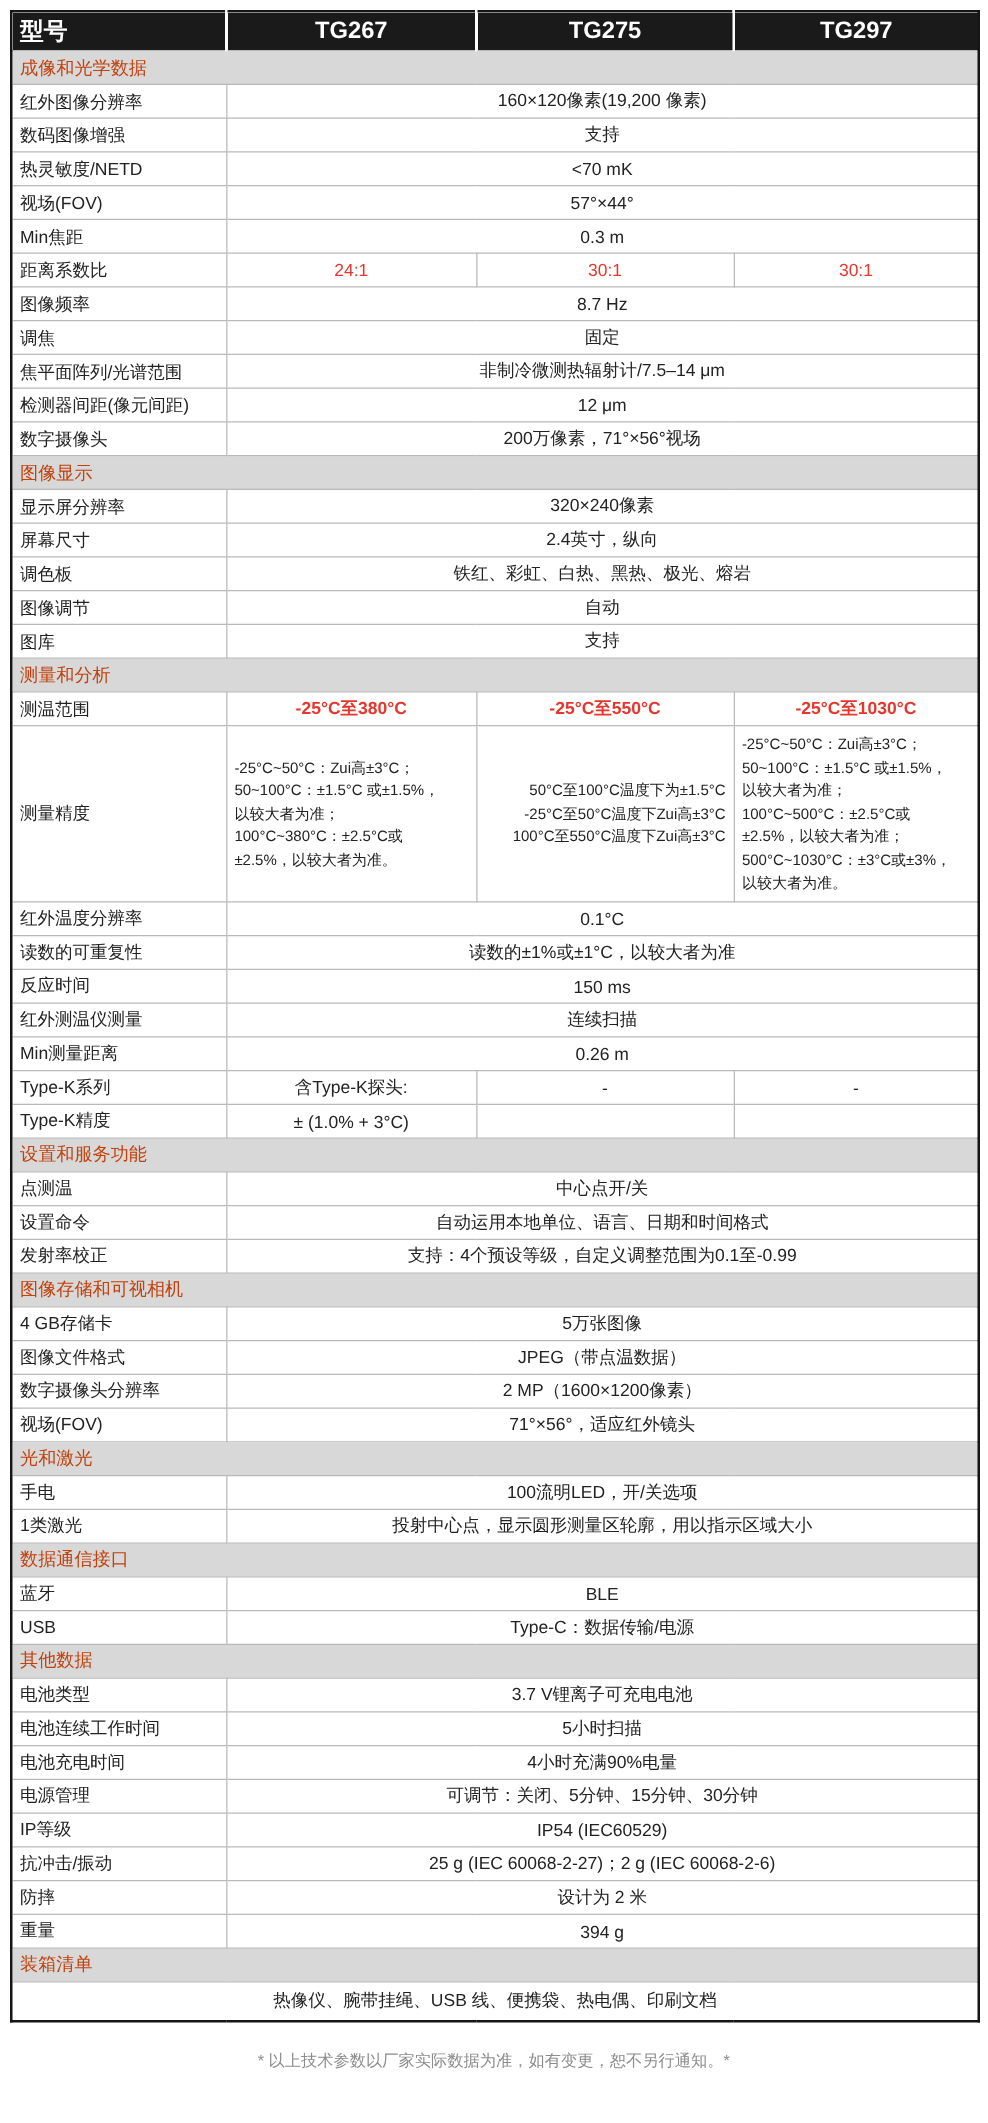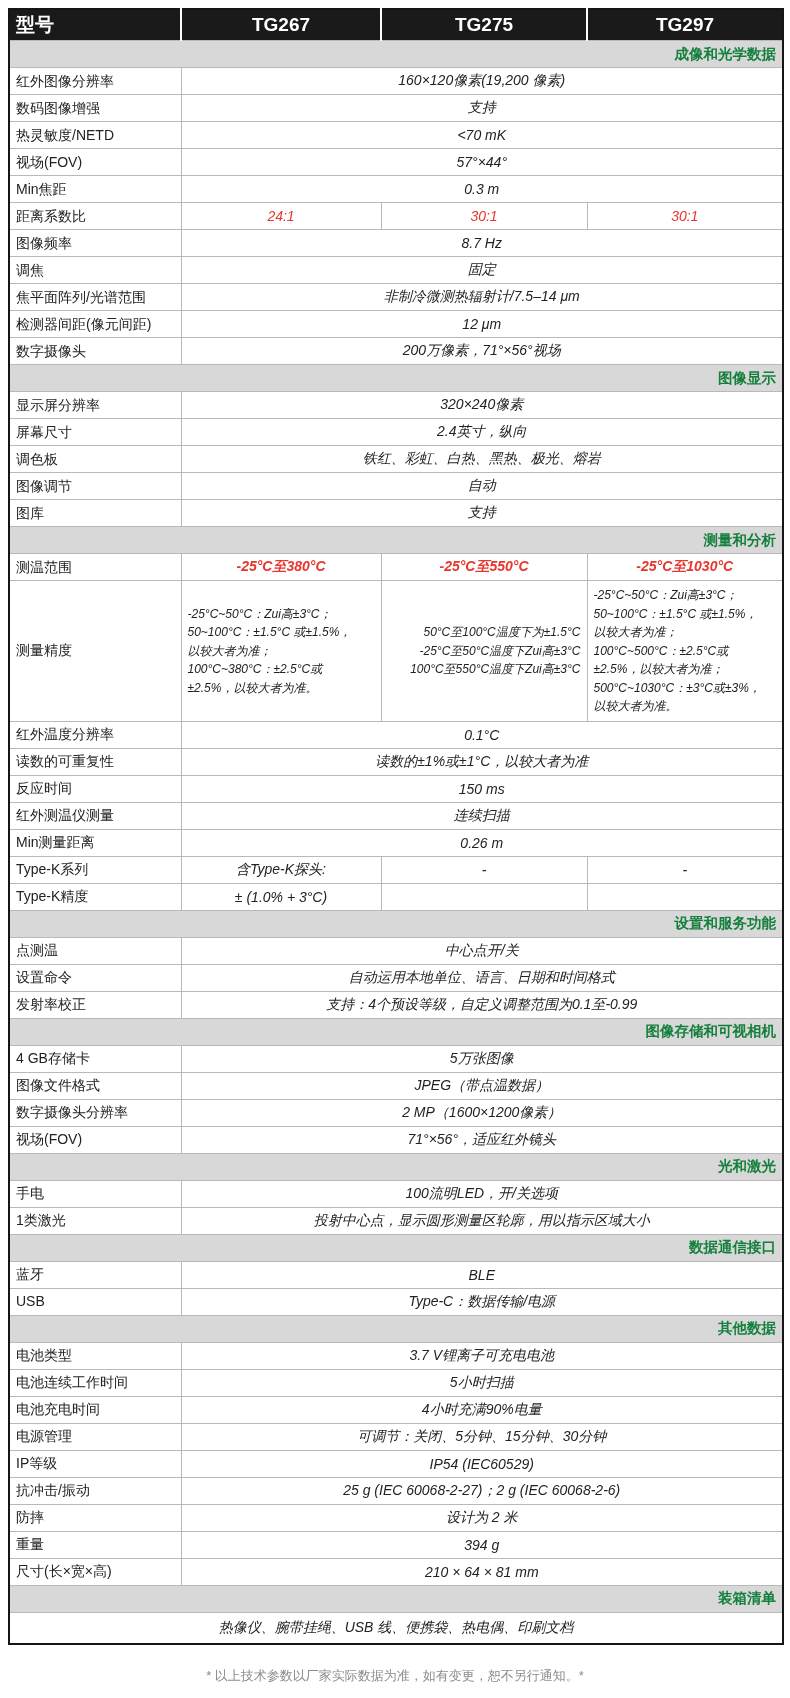--- a/index.html
+++ b/index.html
@@ -31,29 +31,29 @@
     color:#fff;
     font-weight:bold;
     height:26px;
     font-size:19px;
     border:none;
   }
   thead th.model{border-left:2px solid #fff;text-align:center;margin-left:12px;}
   thead th.corner{text-align:left;padding-left:6px;}
   td.section{
     background:var(--section-bg,#d8d8d8);
-    font-weight:bold;
-    text-align:right;
+    font-weight:normal;
+    text-align:left;
     height:22px;
     font-size:14.5px;
-    color:#15803d;
+    color:#c2410c;
     border-left:none;border-right:none;
   }
   td.label{text-align:left;height:22px;line-height:21px;}
-  td.value{text-align:center;height:22px;font-style:italic;}
+  td.value{text-align:center;height:22px;}
   td.red{color:var(--red,#e8362c);}
   td.bold{font-weight:bold;}
   td.acc{
     font-size:12px;
     line-height:18.5px;
     white-space:pre-line;
     padding:5px 6px;
   }
   td.acc-left{text-align:left;}
   td.acc-center{text-align:right;}
@@ -302,24 +302,20 @@
         </tr>
         <tr>
           <td class="label">防摔</td>
           <td class="value" colspan="3">设计为 2 米</td>
         </tr>
         <tr>
           <td class="label">重量</td>
           <td class="value" colspan="3">394 g</td>
         </tr>
         <tr>
-          <td class="label">尺寸(长×宽×高)</td>
-          <td class="value" colspan="3">210 × 64 × 81 mm</td>
-        </tr>
-        <tr>
           <td class="section" colspan="4">装箱清单</td>
         </tr>
         <tr>
           <td class="value full" colspan="4">热像仪、腕带挂绳、USB 线、便携袋、热电偶、印刷文档</td>
         </tr>
       </tbody>
   </table>
   <div class="footnote">* 以上技术参数以厂家实际数据为准，如有变更，恕不另行通知。*</div>
 </div>
 

